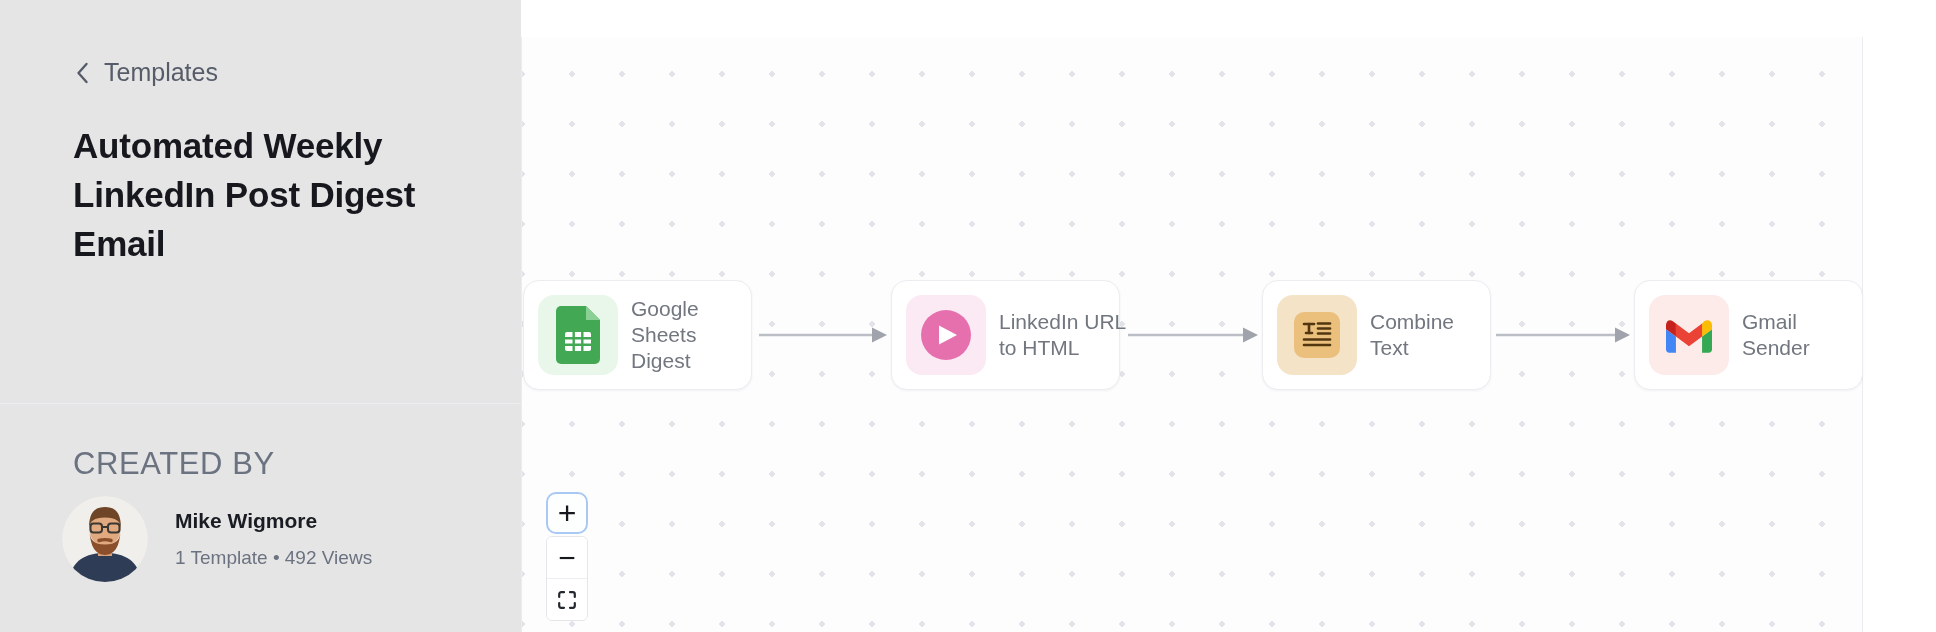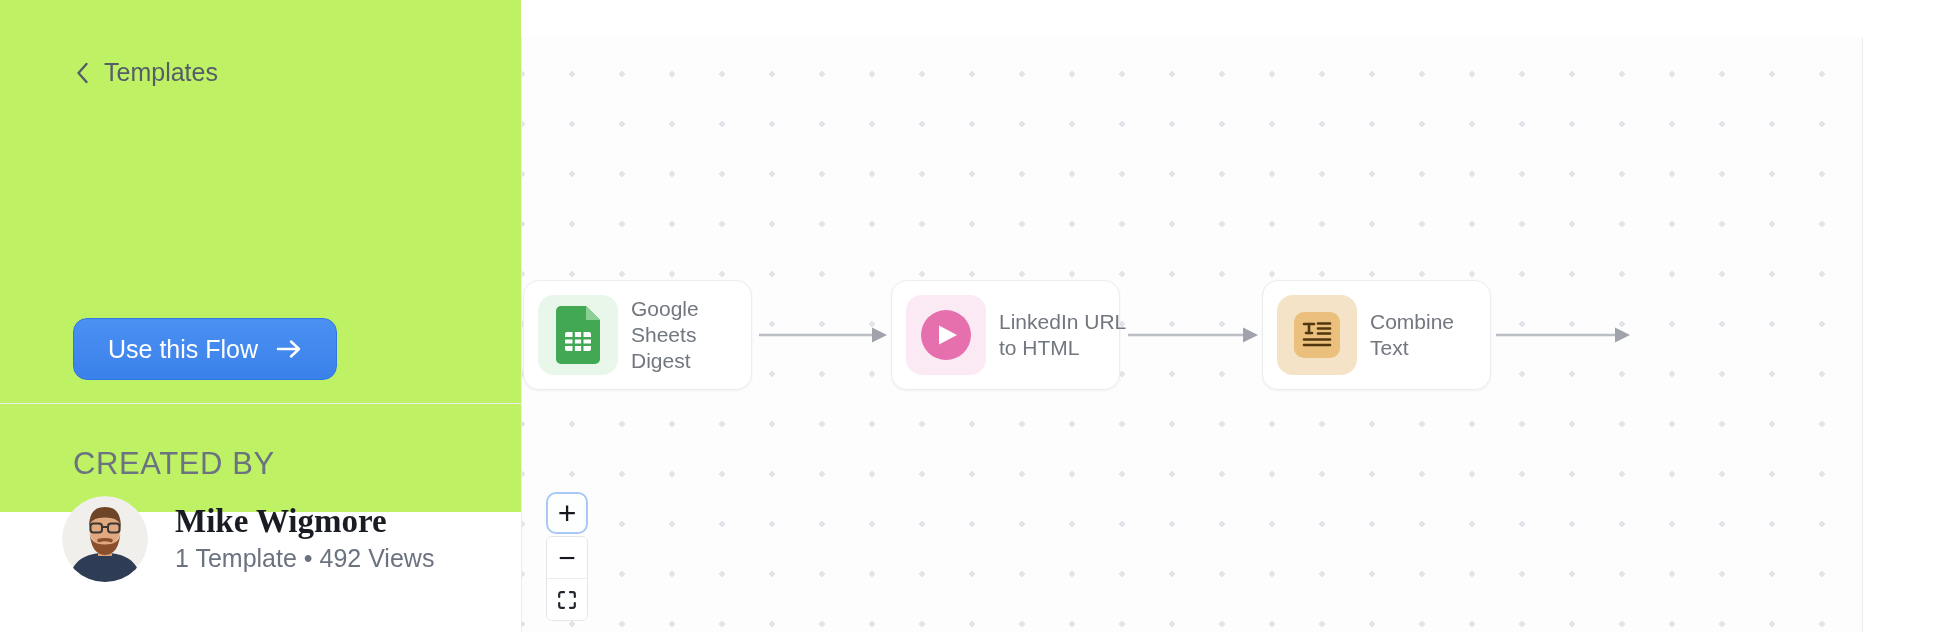--- a/index.html
+++ b/index.html
@@ -1,38 +1,38 @@
 <!DOCTYPE html>
 <html><head>
 <meta charset="utf-8">
 <style>
   * { margin:0; padding:0; box-sizing:border-box; }
   html,body { width:1936px; height:632px; background:#ffffff; overflow:hidden;
     font-family:"Liberation Sans","DejaVu Sans",sans-serif; }
   .app { position:relative; width:1936px; height:632px; background:#ffffff; }
 
   
-  .sidebar { position:absolute; left:0; top:0; width:521px; height:512px; background:#bef264; z-index:2; }
+  .sidebar { position:absolute; left:0; top:0; width:521px; height:632px; background:#e5e5e5; z-index:2; }
   .back { position:absolute; left:75px; top:58px; display:flex; align-items:center; gap:15px;
     color:#565d69; font-size:25px; cursor:pointer; text-decoration:none; }
   .back svg { display:block; }
   .title { position:absolute; left:73px; top:121px; width:378px;
     font-size:35px; line-height:49px; font-weight:700; color:#16181d; letter-spacing:-0.2px; }
   .cta { position:absolute; left:73px; top:318px; height:62px; padding:0 34px;
     display:flex; align-items:center; gap:17px; border:1px solid #2f78e2; border-radius:14px;
     background:linear-gradient(180deg,#4b90f2 0%, #3a81ea 100%);
     color:#ffffff; font-size:25px; font-weight:500; cursor:pointer;
     font-family:"Liberation Sans","DejaVu Sans",sans-serif; }
   .divider { position:absolute; left:0; top:403px; width:521px; height:1px; background:#ecedf0; }
   .created-by { position:absolute; left:73px; top:446px; font-size:31px; font-weight:500;
     color:#6b7280; letter-spacing:0.6px; }
   .creator { position:absolute; left:62px; top:496px; display:flex; align-items:center; gap:27px; }
   .avatar { width:86px; height:86px; border-radius:50%; overflow:hidden; display:block; flex:0 0 auto; }
-  .creator-name { font-size:33px; font-weight:600; color:#191c22; line-height:32px;font-family:Liberation Serif, serif; }
-  .creator-stats { font-size:25px; color:#6b7280; line-height:30px; margin-top:6px; }
+  .creator-name { font-size:21px; font-weight:600; color:#191c22; line-height:32px; }
+  .creator-stats { font-size:19px; color:#6b7280; line-height:30px; margin-top:6px; }
 
   
   .canvas { position:absolute; left:521px; top:0; width:1342px; height:632px;
     border-left:1px solid #ebecef; border-right:1px solid #ebecef; background:#ffffff;margin-top:37px; }
   .dots { position:absolute; left:0; top:0; width:100%; height:601px;
     border-bottom:1px solid #ebecef; background-color:#fdfdfe;
     background-image:radial-gradient(circle, #e3e4e9 2.6px, transparent 2.9px);
     background-size:50px 50px; background-position:25px 12px; }
 
   .node { position:absolute; top:243px; width:229px; height:110px; background:#ffffff;
@@ -75,27 +75,22 @@
 
   <aside class="sidebar">
 
     <a class="back">
       <svg width="14" height="24" viewBox="0 0 14 24">
         <path d="M11.5 3 L3.5 12 L11.5 21" fill="none" stroke="#565d69" stroke-width="2.4" stroke-linecap="round" stroke-linejoin="round"></path>
       </svg>
       <span>Templates</span>
     </a>
 
-
-    <button class="cta">
-      <span>Use this Flow</span>
-      <svg width="27" height="22" viewBox="0 0 27 22">
-        <path d="M3 11 H23 M16 3.5 L24 11 L16 18.5" fill="none" stroke="#ffffff" stroke-width="2.5" stroke-linecap="round" stroke-linejoin="round"></path>
-      </svg>
-    </button>
+    <h1 class="title">Automated Weekly LinkedIn Post Digest Email</h1>
+
 
     <div class="divider"></div>
 
     <div class="created-by">CREATED BY</div>
 
     <div class="creator">
       <span class="avatar">
         <svg width="86" height="86" viewBox="0 0 86 86">
           <circle cx="43" cy="43" r="43" fill="#f0efec"></circle>
           <path d="M7 86 C9 64 24 57 43 57 C62 57 77 64 79 86 Z" fill="#2f3c55"></path>
@@ -180,20 +175,35 @@
         <span>Combine</span>
         <span>Text</span>
       </div>
     </div>
 
     <svg class="connector" style="left:973px" width="137" height="22">
       <line x1="1" y1="11" x2="120" y2="11" stroke="#bcbec6" stroke-width="2.5"></line>
       <path d="M120 3.5 L135 11 L120 18.5 Z" fill="#a0a2ac"></path>
     </svg>
 
+    <div class="node" style="left:1112px">
+      <div class="node-icon bg-gmail">
+        <svg width="46" height="35" viewBox="0 0 49.4 37.25">
+          <path fill="#4285f4" d="M3.46 37.25h7.2V19.77L0 11.98v21.81c0 1.91 1.55 3.46 3.46 3.46z"></path>
+          <path fill="#34a853" d="M38.74 37.25h7.2c1.91 0 3.46-1.55 3.46-3.46V11.98l-10.66 7.79z"></path>
+          <path fill="#fbbc04" d="M38.74 5.64v14.13l10.66-7.79V7.37c0-4.28-4.89-6.73-8.31-4.16z"></path>
+          <path fill="#ea4335" d="M10.66 19.77V5.64L24.7 16.17 38.74 5.64v14.13L24.7 30.3z"></path>
+          <path fill="#c5221f" d="M0 7.37v4.61l10.66 7.79V5.64L7.31 3.21C3.89.64 0 3.09 0 7.37z"></path>
+        </svg>
+      </div>
+      <div class="node-label">
+        <span>Gmail</span>
+        <span>Sender</span>
+      </div>
+    </div>
 
     <button class="zoom-in">+</button>
     <div class="zoom-panel">
       <button>−</button>
       <button>
         <svg width="18" height="18" viewBox="0 0 18 18">
           <g fill="none" stroke="#23272e" stroke-width="2.2" stroke-linecap="round">
             <path d="M6 1.2 H3.2 A2 2 0 0 0 1.2 3.2 V6"></path>
             <path d="M12 1.2 h2.8 a2 2 0 0 1 2 2 V6"></path>
             <path d="M16.8 12 v2.8 a2 2 0 0 1 -2 2 H12"></path>

